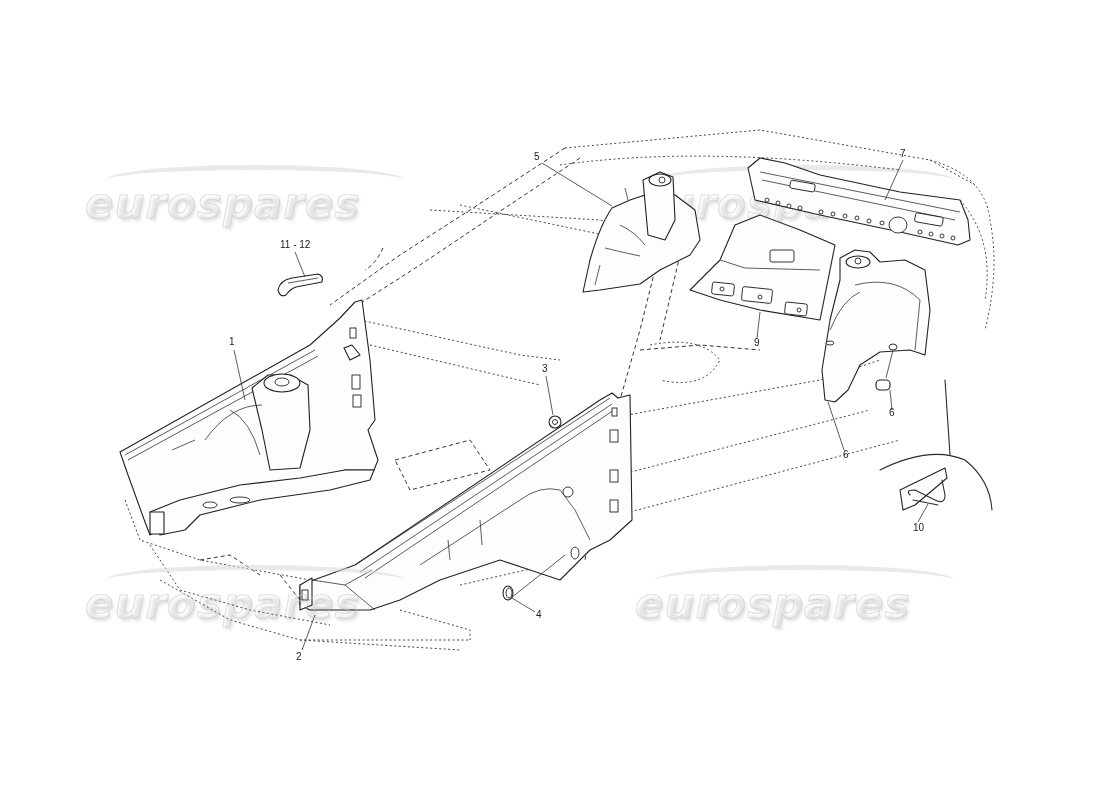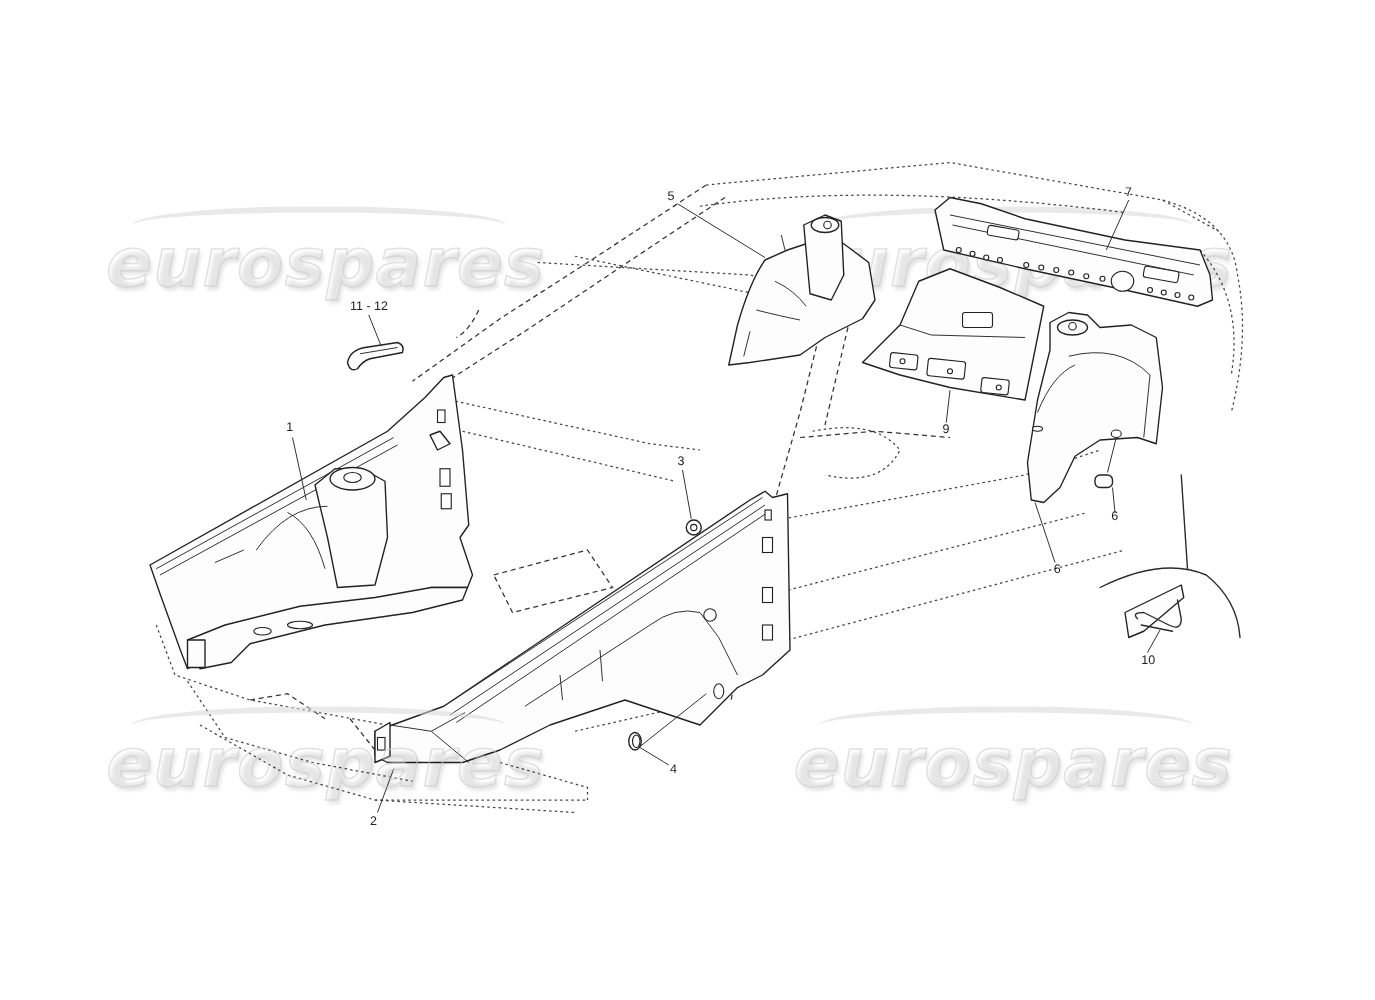--- a/index.html
+++ b/index.html
@@ -9,21 +9,21 @@
   .ln { fill: none; stroke: #2a2a2a; stroke-width: 1.1; stroke-linejoin: round; stroke-linecap: round; }
   .thin { fill: none; stroke: #333; stroke-width: 0.8; }
   .dash { fill: none; stroke: #333; stroke-width: 1; stroke-dasharray: 4 3; }
   .dot { fill: none; stroke: #444; stroke-width: 1; stroke-dasharray: 2 2.5; }
   .part { fill: #fdfdfd; stroke: #222; stroke-width: 1.1; stroke-linejoin: round; }
   .hole { fill: #fff; stroke: #222; stroke-width: 0.9; }
   .callout-text { font-family: "Liberation Sans", sans-serif; font-size: 10px; fill: #222; }
   .leader { stroke: #333; stroke-width: 0.8; fill: none; }
   .wm { position: absolute; pointer-events: none; }
   .wm-text { font-family: "DejaVu Sans", sans-serif; font-style: italic; font-weight: bold;
-             font-size: 54px; letter-spacing: 1px; color: rgba(255,255,255,0.0);
+             font-size: 42px; letter-spacing: 1px; color: rgba(255,255,255,0.0);
              -webkit-text-stroke: 1.2px rgba(200,200,200,0.55);
              text-shadow: 2px 3px 3px rgba(0,0,0,0.10); }
   .wm-swoosh { position: absolute; border-top: 5px solid rgba(215,215,215,0.55);
                border-radius: 50% 50% 0 0; }
 </style>
 </head>
 <body>
 
 <div class="wm" style="left:85px; top:165px;">
   <div class="wm-swoosh" style="left:20px; top:0px; width:300px; height:26px;"></div>

